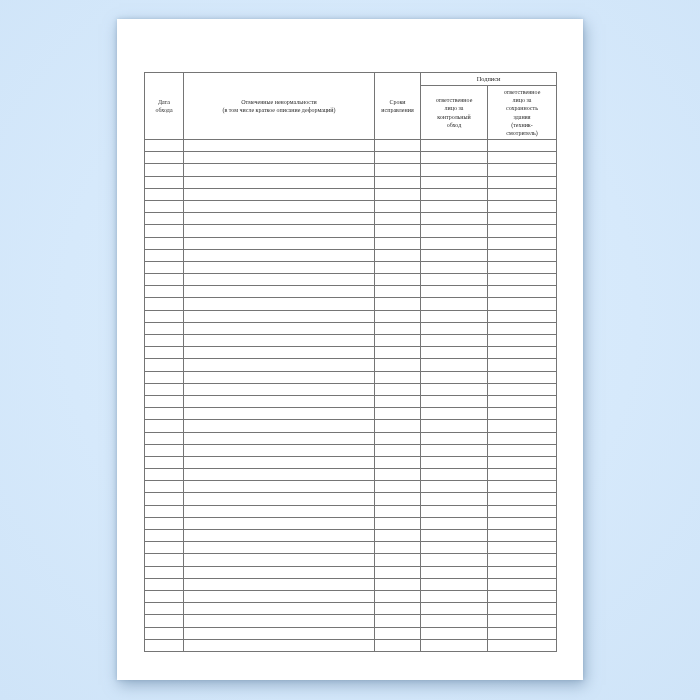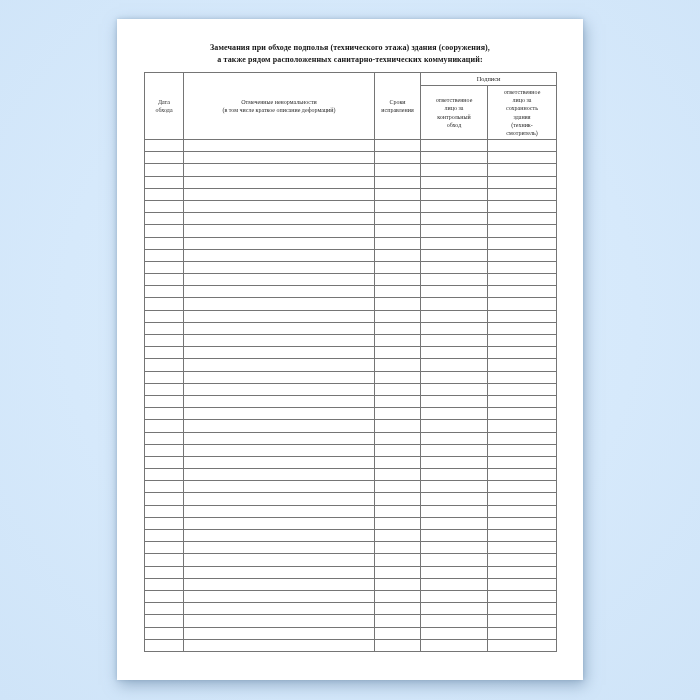--- a/index.html
+++ b/index.html
@@ -79,22 +79,20 @@
   col.c-term  { width: 46px; }
   col.c-sig1  { width: 67px; }
   col.c-sig2  { width: 69px; }
 </style>
 </head>
 <body>
 
 <div class="bg">
   <div class="page">
 
-    <div class="title">Замечания при обходе подполья (технического этажа) здания (сооружения),
-а также рядом расположенных санитарно-технических коммуникаций:</div>
 
     <table class="form-table">
       <colgroup>
         <col class="c-date">
         <col class="c-notes">
         <col class="c-term">
         <col class="c-sig1">
         <col class="c-sig2">
       </colgroup>
       <thead>

